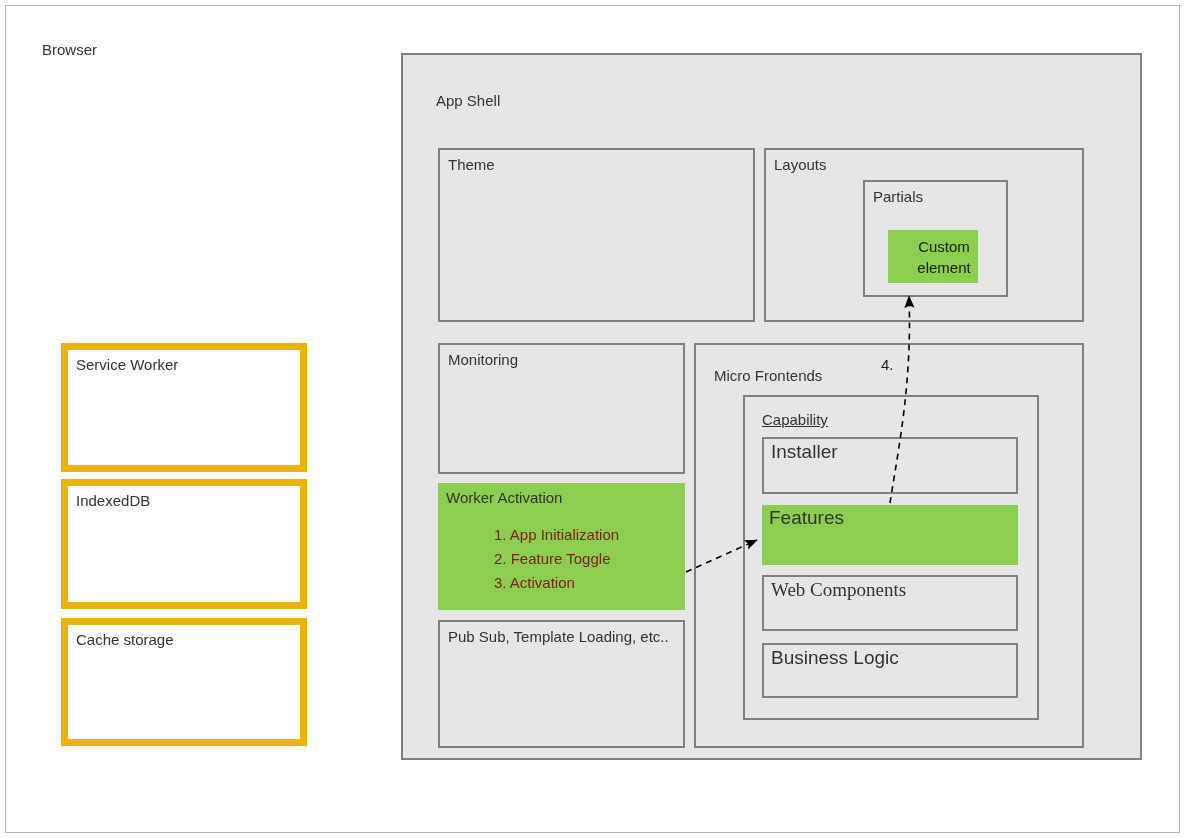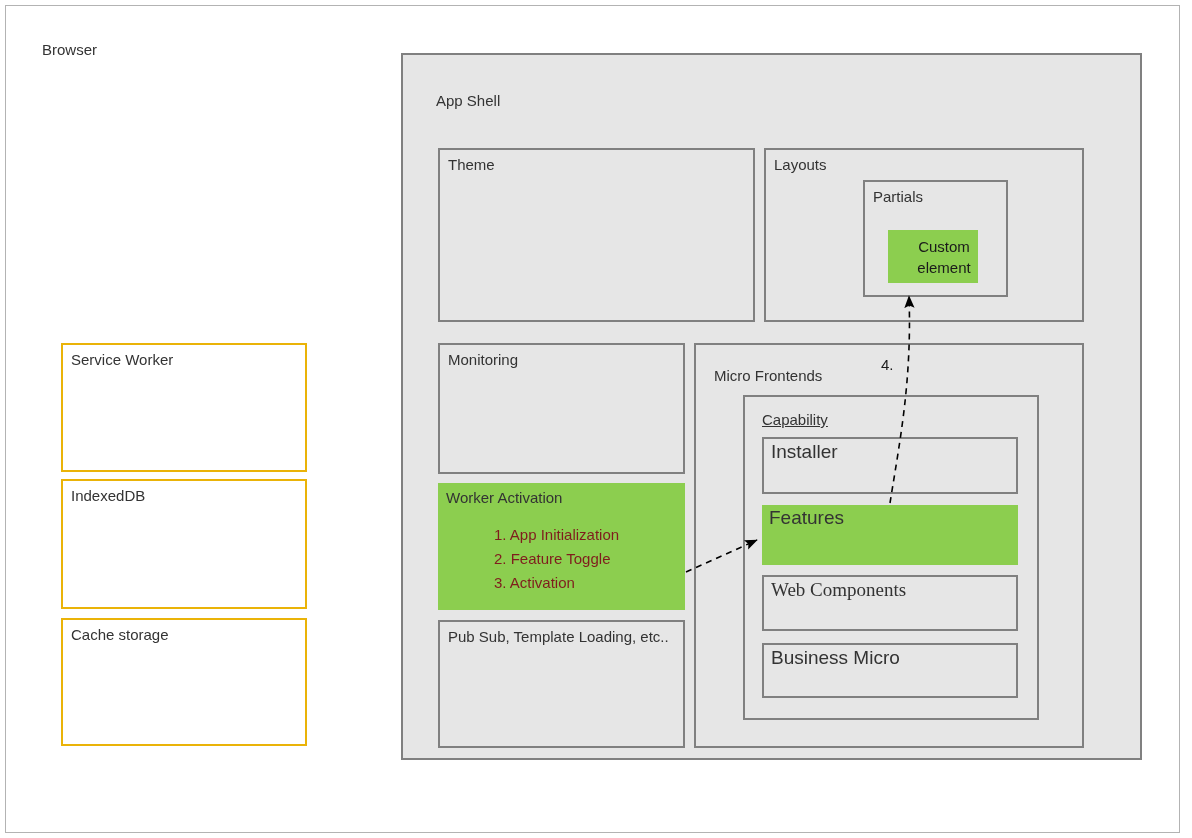--- a/index.html
+++ b/index.html
@@ -38,21 +38,21 @@
     font-size: 15px;
     color: #333333;
     white-space: nowrap;
   }
   
   .gbox {
     border: 2px solid #808080;
     background: #e6e6e6;
   }
   .wbox {
-    border: 2px solid #eab308;
+    border: 7px solid #eab308;
     background: #ffffff;
   }
   .green {
     background: #8CCE4F;
     border: none;
   }
   .label-tl {
     position: absolute;
     left: 8px; top: 6px;
     font-size: 15px;
@@ -178,21 +178,21 @@
 
   <div class="box green" style="left:762px; top:505px; width:256px; height:60px;">
     <span class="label-tl big">Features</span>
   </div>
 
   <div class="box gbox" style="left:762px; top:575px; width:256px; height:56px;font-family:Liberation Serif, serif;">
     <span class="label-tl big">Web Components</span>
   </div>
 
   <div class="box gbox" style="left:762px; top:643px; width:256px; height:55px;">
-    <span class="label-tl big">Business Micro</span>
+    <span class="label-tl big">Business Logic</span>
   </div>
 
   <div class="arrow-label" style="left:881px; top:356px;">4.</div>
 
   <svg class="overlay" viewBox="0 0 1192 838">
     <defs>
       <marker id="arrowhead" markerWidth="9" markerHeight="9" refX="7.5" refY="3.2" orient="auto" markerUnits="strokeWidth">
         <path d="M0,0 L8,3.2 L0,6.4 L1.6,3.2 Z" fill="#000000"></path>
       </marker>
     </defs>

